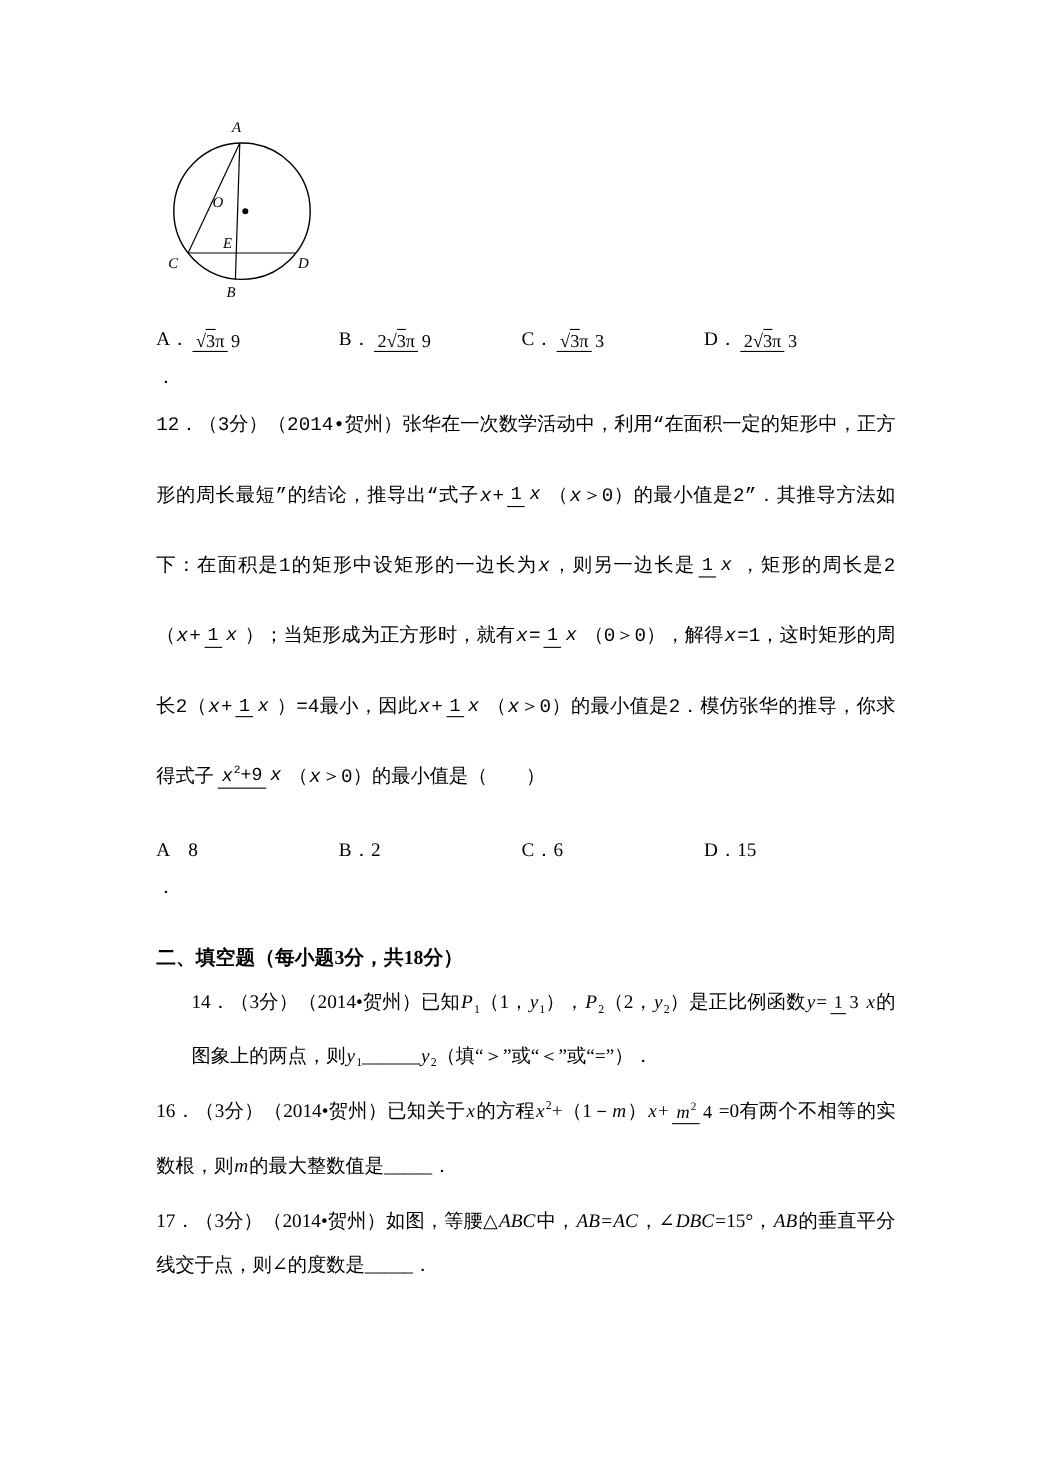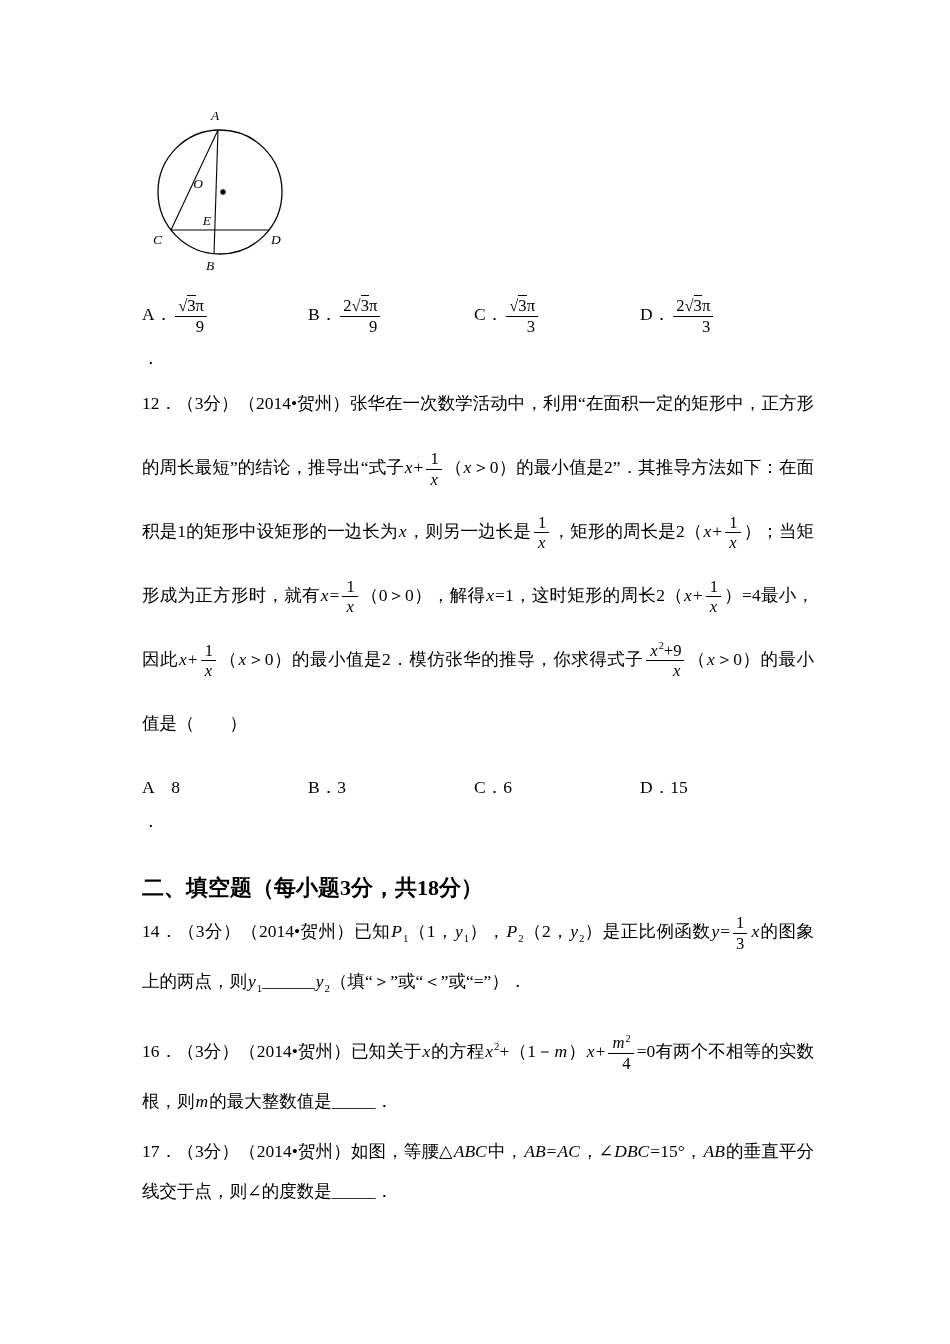--- a/index.html
+++ b/index.html
@@ -16,33 +16,33 @@
   .figure svg { display:block; }
   .figure text { font-style:italic; font-size:13.5px; font-family:"Liberation Serif",serif; }
 
   
   .opt-row { display:flex; margin-top:20px; align-items:center; }
   .opt-row .opt { width:166px; }
   .period-line { margin-top:10px; }
 
   
   .para { text-align:justify; }
-  .q12 { line-height:3.65; margin-top:2px; }
+  .q12 { line-height:3.65; margin-top:2px;font-family:Liberation Mono, monospace; }
   .q13 { line-height:2.3; margin-top:24px; }
-  .q14 { line-height:2.85; margin-top:4px; }
+  .q14 { line-height:2.85; margin-top:4px;margin-left:32px; }
   .q15 { line-height:2.25; margin-top:6px; }
-  .q16 { line-height:2.85; margin-top:20px; }
+  .q16 { line-height:2.85; margin-top:0; }
   .q17 { line-height:2.3; margin-top:4px; }
-  .section-title { font-weight:bold; margin-top:40px; font-size:22px; }
+  .section-title { font-weight:bold; margin-top:40px; font-size:18px; }
 
   
   .var { font-style:italic; padding:0 1px; }
   sup,sub { font-size:0.62em; }
   .frac {
-    display:inline-flex; flex-direction:column; text-align:right;
+    display:inline-flex; flex-direction:row; text-align:left;
     vertical-align:middle; margin:0 3px; line-height:1.18; font-size:0.95em;
   }
   .frac .num { border-bottom:1.2px solid #000; padding:0 3px; display:block; }
   .frac .den { padding:0 3px; display:block; }
   .sqrt { white-space:nowrap; }
   .sqrt .rad { border-top:1.2px solid #000; }
 </style>
 </head>
 <body>
 
@@ -101,21 +101,21 @@
         <span class="den"><span class="var">x</span></span>
       </span>）=4最小，因此<span class="var">x</span>+<span class="frac">
         <span class="num">1</span>
         <span class="den"><span class="var">x</span></span>
       </span>（<span class="var">x</span>＞0）的最小值是2．模仿张华的推导，你求得式子<span class="frac">
         <span class="num"><span class="var">x</span><sup>2</sup>+9</span>
         <span class="den"><span class="var">x</span></span>
       </span>（<span class="var">x</span>＞0）的最小值是（　　）</p>
   <div class="opt-row">
     <span class="opt">A　8</span>
-    <span class="opt">B．3</span>
+    <span class="opt">B．2</span>
     <span class="opt">C．6</span>
     <span class="opt">D．15</span>
   </div>
   <p class="period-line">．</p>
 
   <h3 class="section-title">二、填空题（每小题3分，共18分）</h3>
 
   <p class="para q14">14．（3分）（2014•贺州）已知<span class="var">P</span><sub>1</sub>（1，<span class="var">y</span><sub>1</sub>），<span class="var">P</span><sub>2</sub>（2，<span class="var">y</span><sub>2</sub>）是正比例函数<span class="var">y</span>=<span class="frac">
         <span class="num">1</span>
         <span class="den">3</span>

